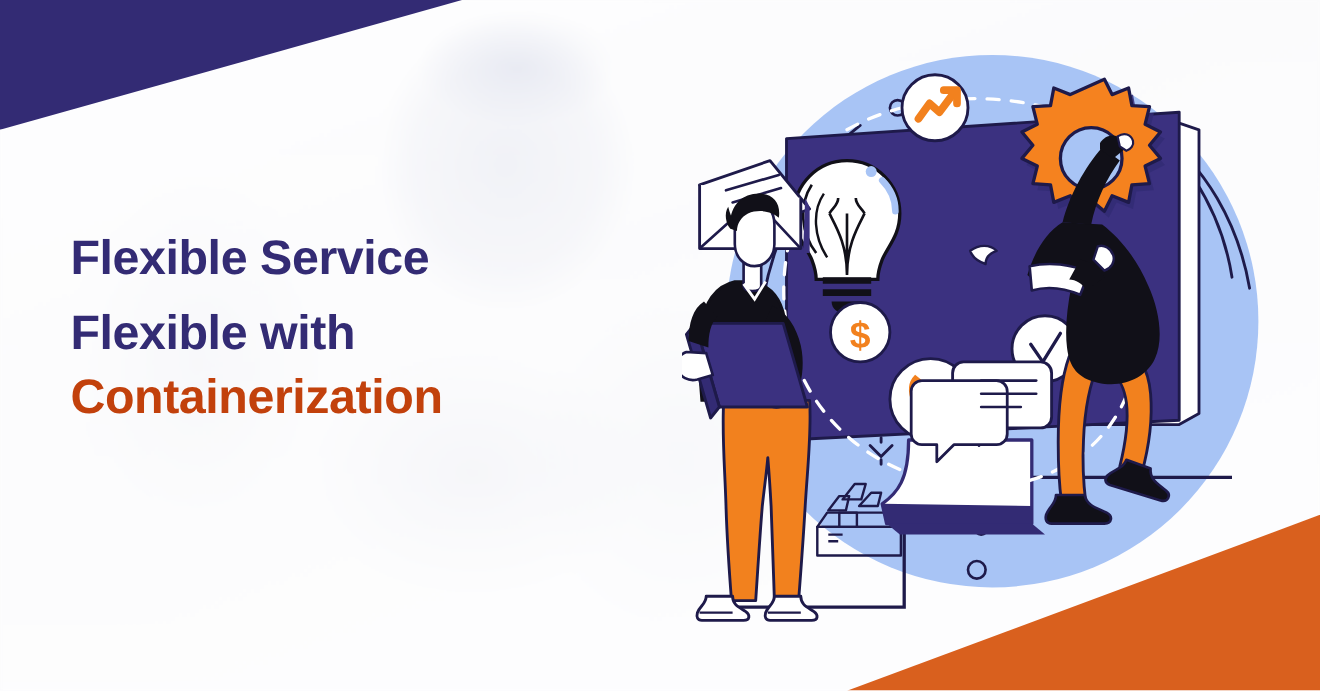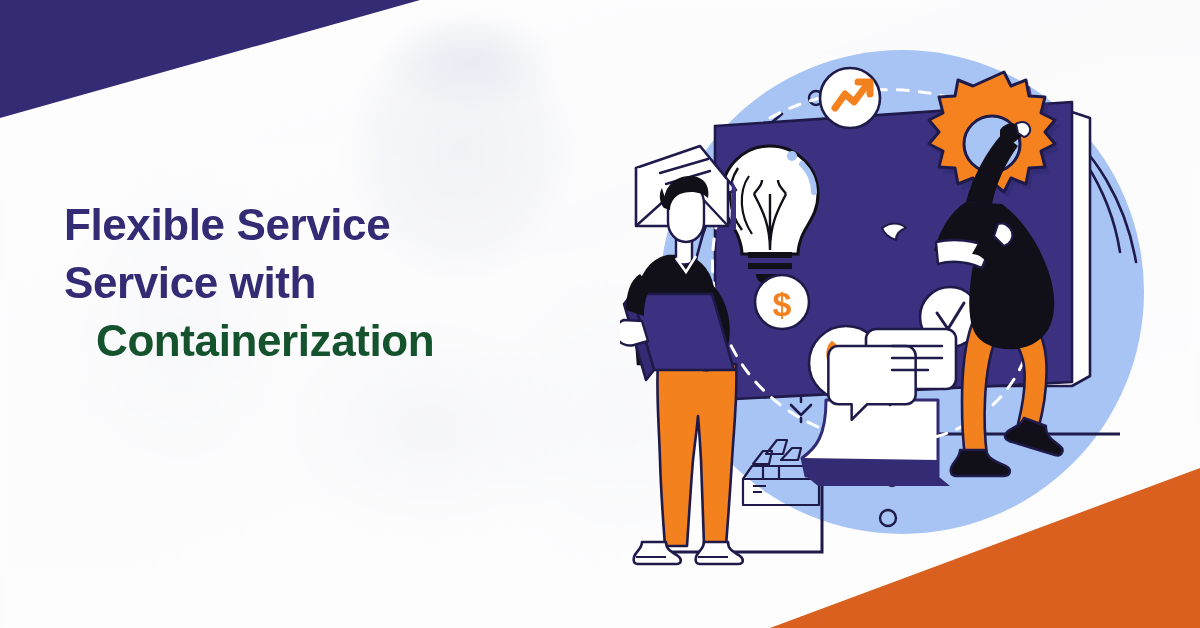--- a/index.html
+++ b/index.html
@@ -55,22 +55,22 @@
     position: absolute;
     left: 64px;
     top: 196px;
     width: 540px;
     font-size: 44px;
     font-weight: 700;
     line-height: 58px;
     letter-spacing: -0.4px;
     color: #332B74;
   }
-  .headline .accent { color: #14532d; display:block;margin-left:32px; }
-  .headline .plain { display:block; }
+  .headline .accent { color: #c2410c; display:block; }
+  .headline .plain { display:block;margin-top:10px; }
   .art {
     position: absolute;
     left: 620px;
     top: 30px;
     width: 570px;
     height: 560px;
   }
   .art svg { display:block; width: 570px; height: 560px; }
 </style>
 </head>
@@ -78,21 +78,21 @@
 
 <div id="banner">
 
   <div class="photo-bg"></div>
 
   <div class="corner-top-left"></div>
   <div class="corner-bottom-right"></div>
 
   <div class="headline">
     <span class="plain">Flexible Service</span>
-    <span class="plain">Service with</span>
+    <span class="plain">Flexible with</span>
     <span class="accent">Containerization</span>
   </div>
 
   <div class="art">
     <svg viewBox="0 0 570 560" xmlns="http://www.w3.org/2000/svg">
       <defs>
         <clipPath id="circClip">
             <circle cx="282" cy="262" r="242"></circle>
           </clipPath>
       </defs>

